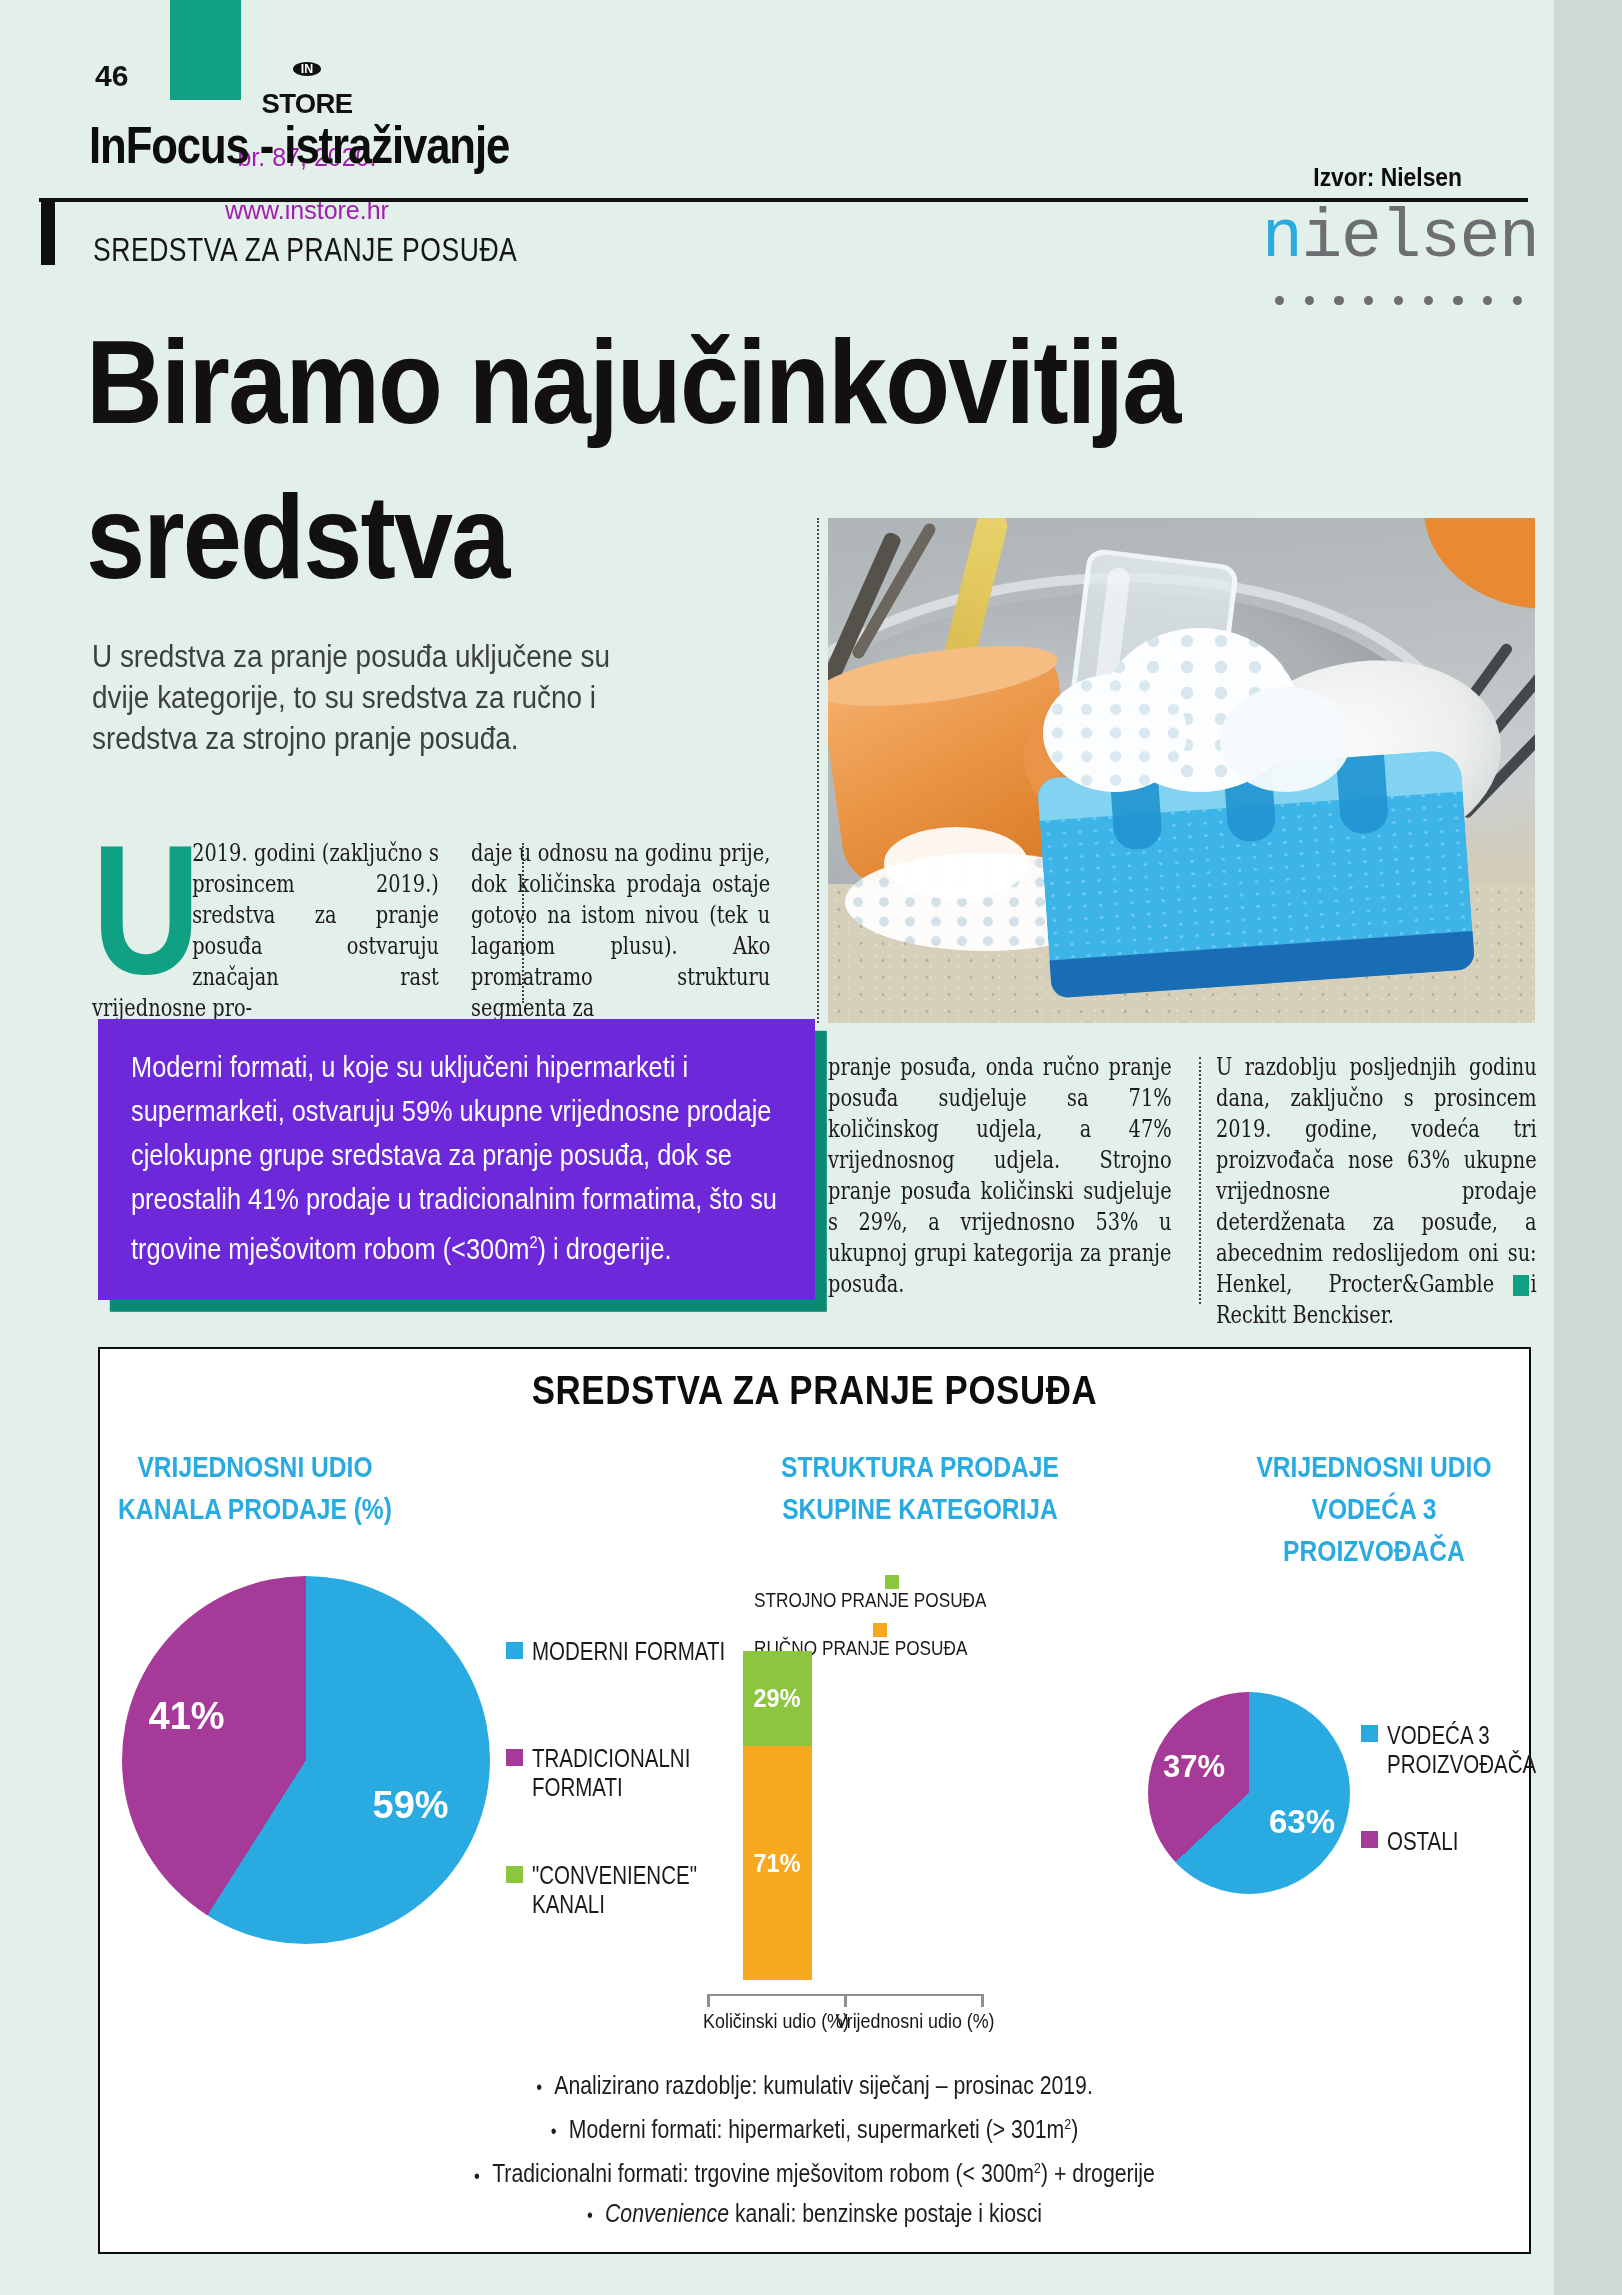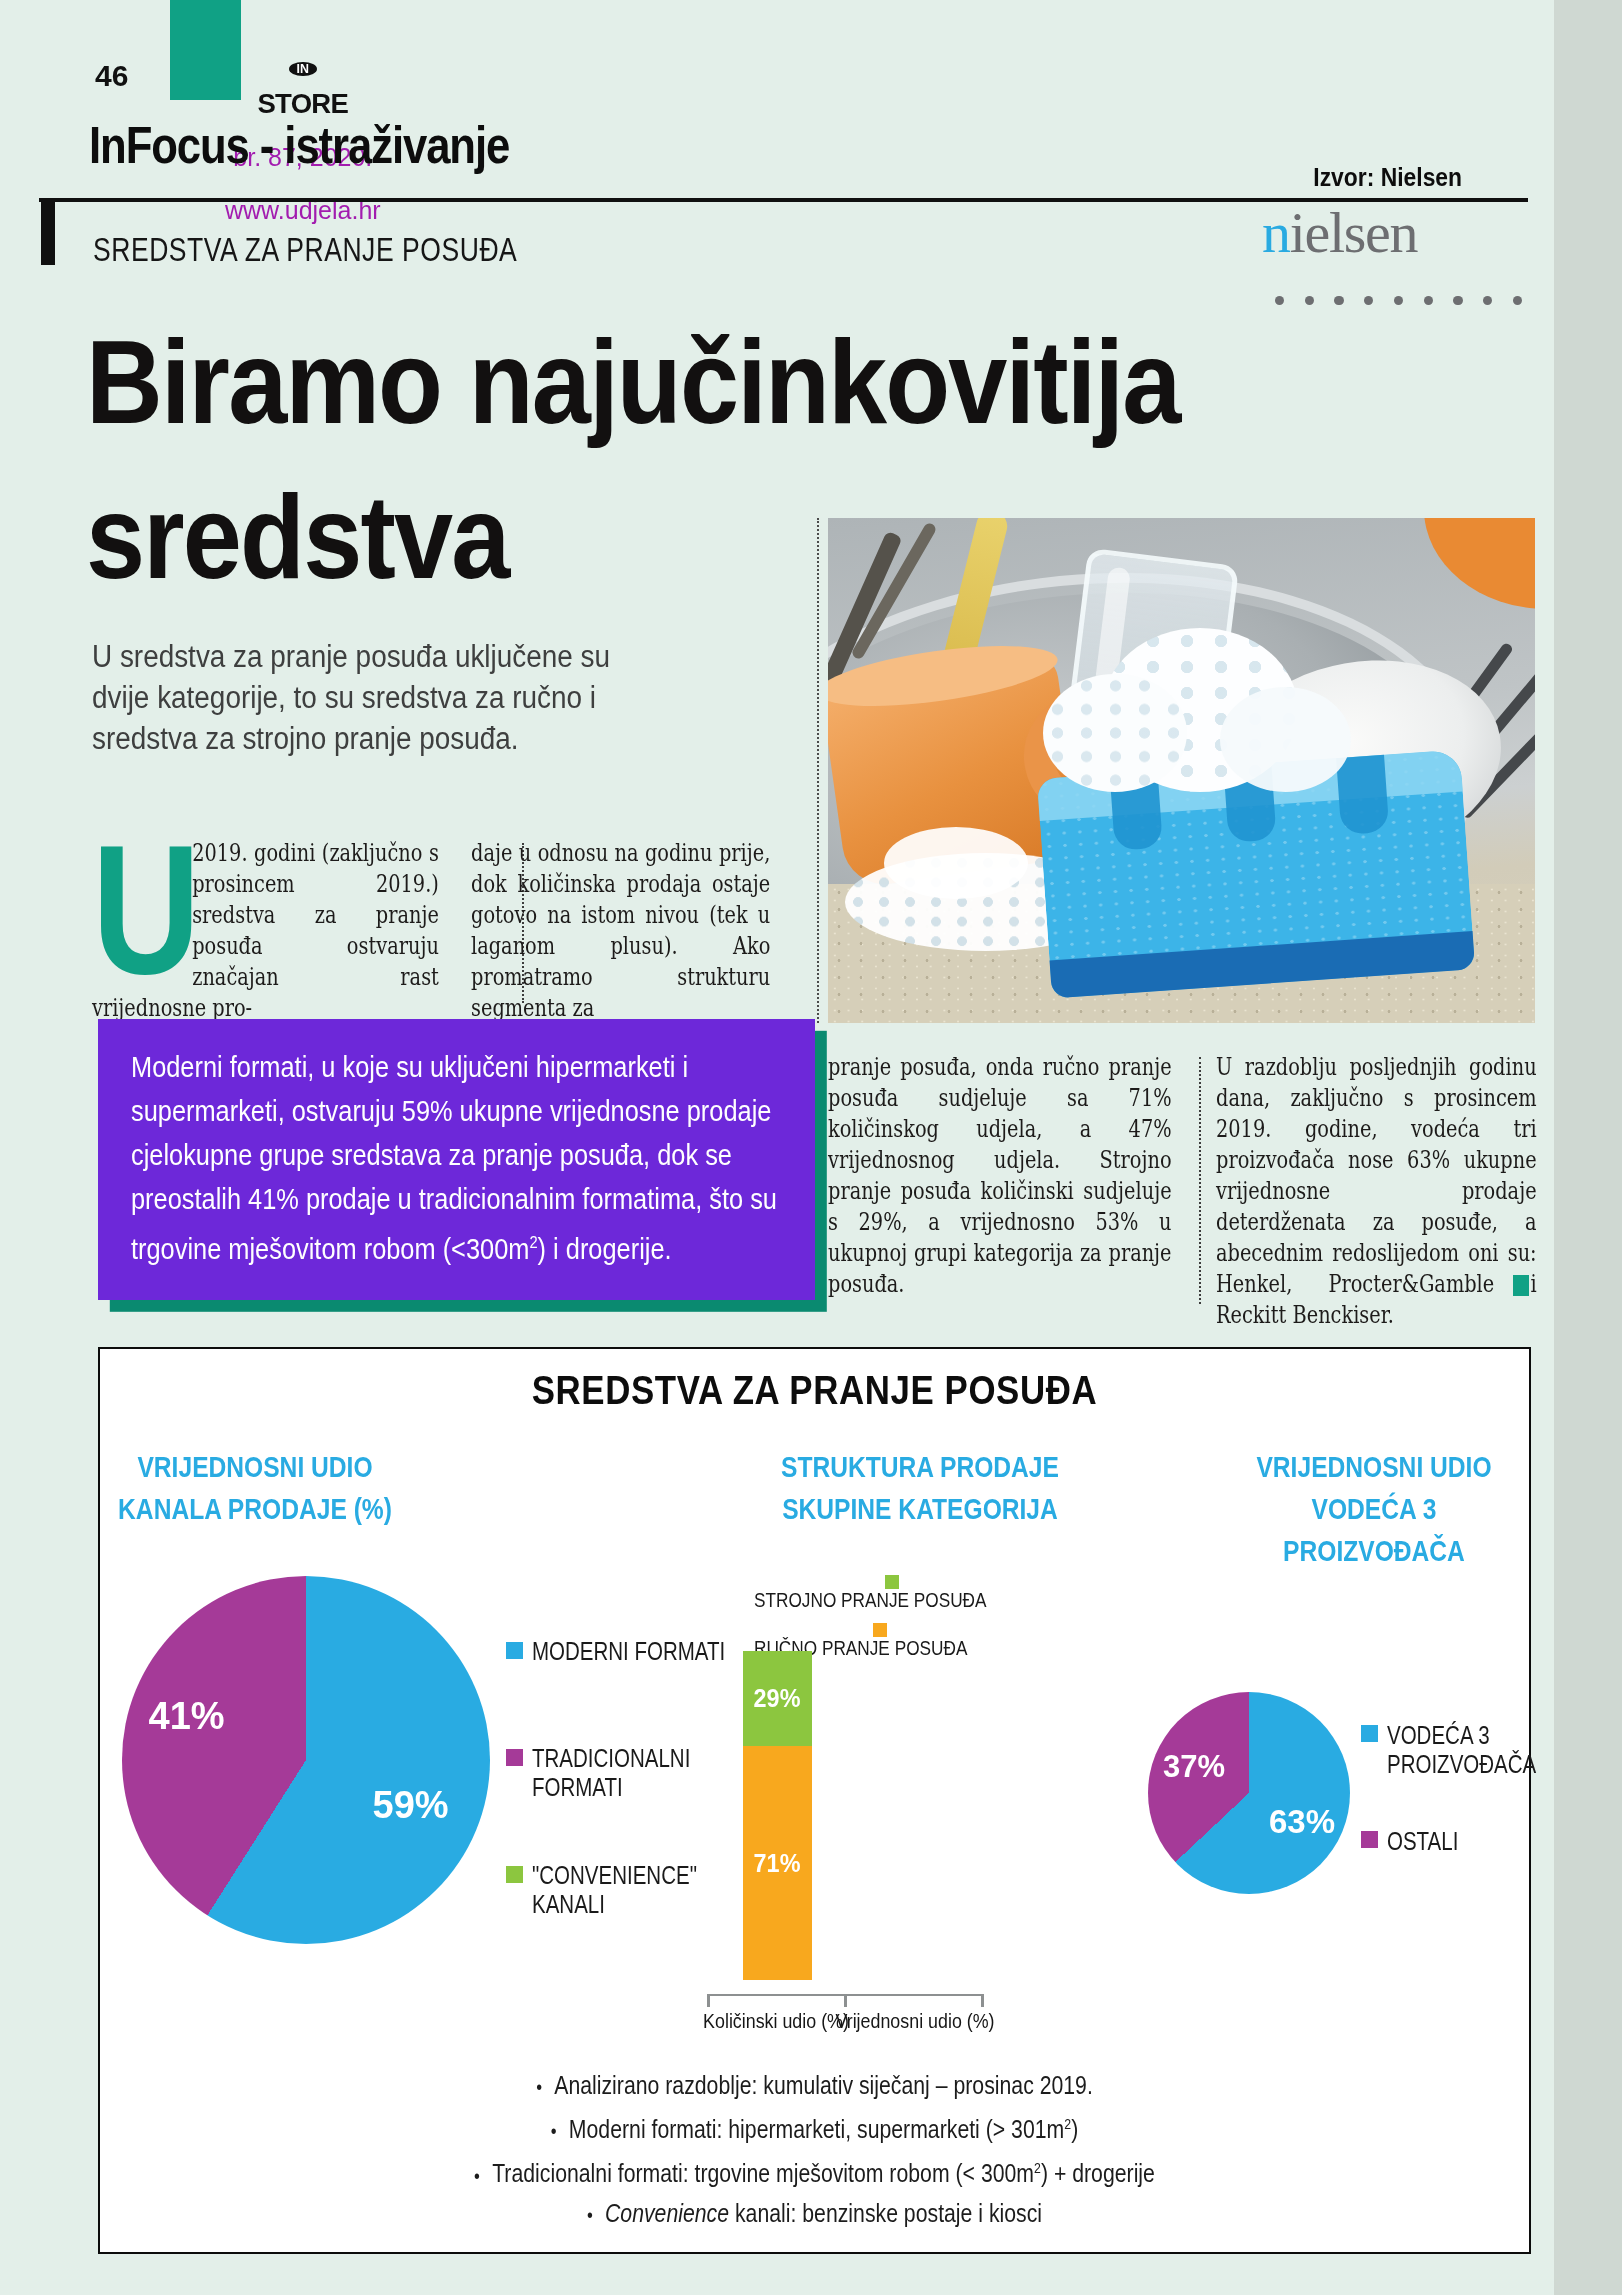--- a/index.html
+++ b/index.html
@@ -13,21 +13,21 @@
   .masthead { position:absolute; left:225px; top:62px; display:flex; align-items:center; gap:11.8px; height:33px;flex-direction:column; }
   .in-circle { width:27.5px; height:27.5px; background:#111; border-radius:50%; color:#fff; display:flex; align-items:center; justify-content:center; font-size:12.4px; font-weight:800; letter-spacing:0; }
   .store-word { font-size:27.5px; font-weight:800; color:#111; letter-spacing:-0.7px; }
   .red-sep { width:0; height:23.6px; border-left:2.6px dotted #e8402a; }
   .issue, .website { font-size:25px; font-weight:400; color:#a21caf; }
   .infocus { position:absolute; left:89px; top:115px; font-size:52px; font-weight:800; letter-spacing:-1.3px; color:#0d0d0d; transform:scaleX(.84); transform-origin:0 50%; white-space:nowrap; }
   .izvor { position:absolute; right:92px; top:162px; font-size:26px; font-weight:800; color:#0d0d0d; transform:scaleX(.88); transform-origin:100% 50%; white-space:nowrap; }
   .hrule { position:absolute; left:39px; top:198px; width:1489px; height:3.9px; background:#101010; }
   .vbar { position:absolute; left:41px; top:202px; width:13.7px; height:63px; background:#101010; }
   .kicker { position:absolute; left:93px; top:230px; font-size:34px; font-weight:400; color:#161616; transform:scaleX(.78); transform-origin:0 0; white-space:nowrap; letter-spacing:0.7px; }
-  .nielsen { position:absolute; left:1262px; top:204px; font-family:Liberation Serif, serif; font-size:58px; color:#6d6e71; letter-spacing:-1.3px; line-height:1; }
+  .nielsen { position:absolute; left:1262px; top:204px; font-family:Liberation Mono, monospace; font-size:68px; color:#6d6e71; letter-spacing:-1.3px; line-height:1; }
   .nielsen .n-blue { color:#29aae1; }
   .nielsen-dots { position:absolute; left:1275px; top:296px; width:247px; display:flex; justify-content:space-between; }
   .nielsen-dots span { width:9.2px; height:9.2px; border-radius:50%; background:#6d6e71; }
 
   
   .headline { position:absolute; left:86px; top:305px; font-size:118px; font-weight:800; letter-spacing:-2px; line-height:155px; color:#121010; transform:scaleX(.9); transform-origin:0 0; white-space:nowrap; }
   .intro { position:absolute; left:92px; top:636px; font-size:31px; line-height:41px; color:#3e3f3f; white-space:pre-line; transform:scaleX(.9); transform-origin:0 0; }
 
   
   .photo-divider { position:absolute; left:817px; top:518px; height:505px; width:0; border-left:2.6px dotted #4b4b4b; }
@@ -131,21 +131,21 @@
 <div class="page">
 
   <div class="green-rect" style="background: rgb(16, 161, 133);"></div>
   <div class="page-num">46</div>
   <div class="masthead">
     <div class="in-circle">IN</div>
     <div class="store-word">STORE</div>
     <div class="red-sep"></div>
     <div class="issue">br. 87, 2020.</div>
     <div class="red-sep"></div>
-    <div class="website">www.udjela.hr</div>
+    <div class="website">www.instore.hr</div>
   </div>
   <div class="infocus">InFocus - istraživanje</div>
   <div class="izvor">Izvor: Nielsen</div>
   <div class="hrule"></div>
   <div class="vbar"></div>
   <div class="kicker">SREDSTVA ZA PRANJE POSUĐA</div>
   <div class="nielsen"><span class="n-blue">n</span><span>ielsen</span></div>
   <div class="nielsen-dots">
     <span></span>
       <span></span>

